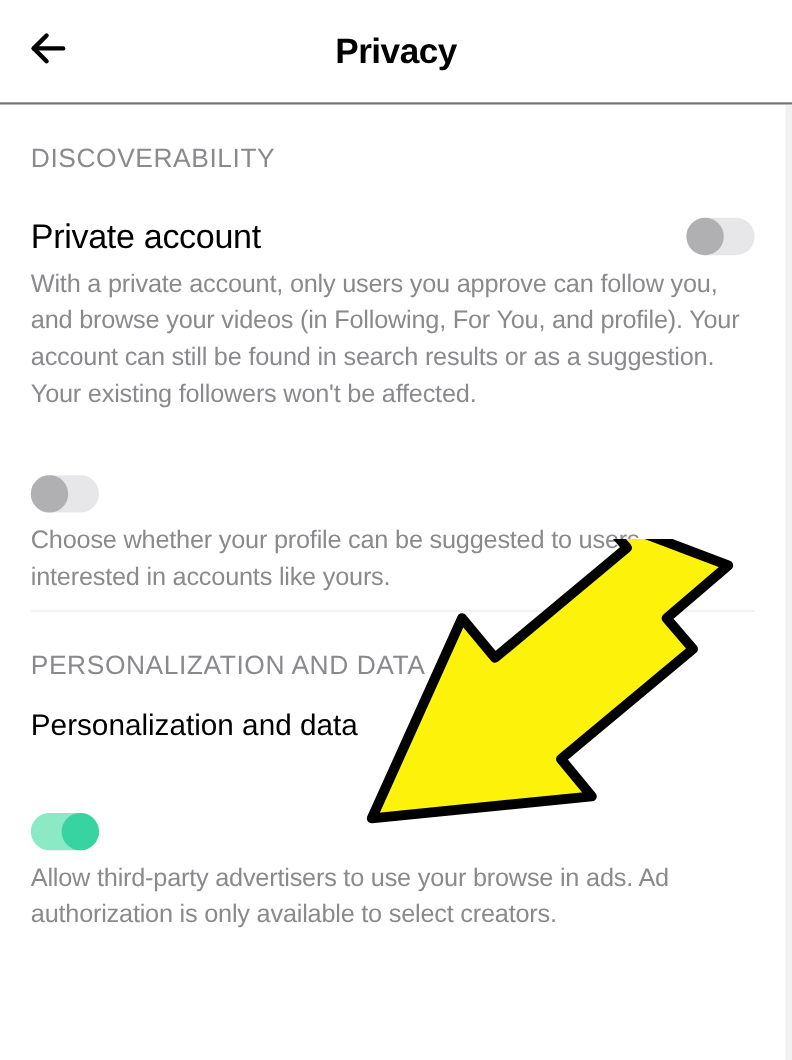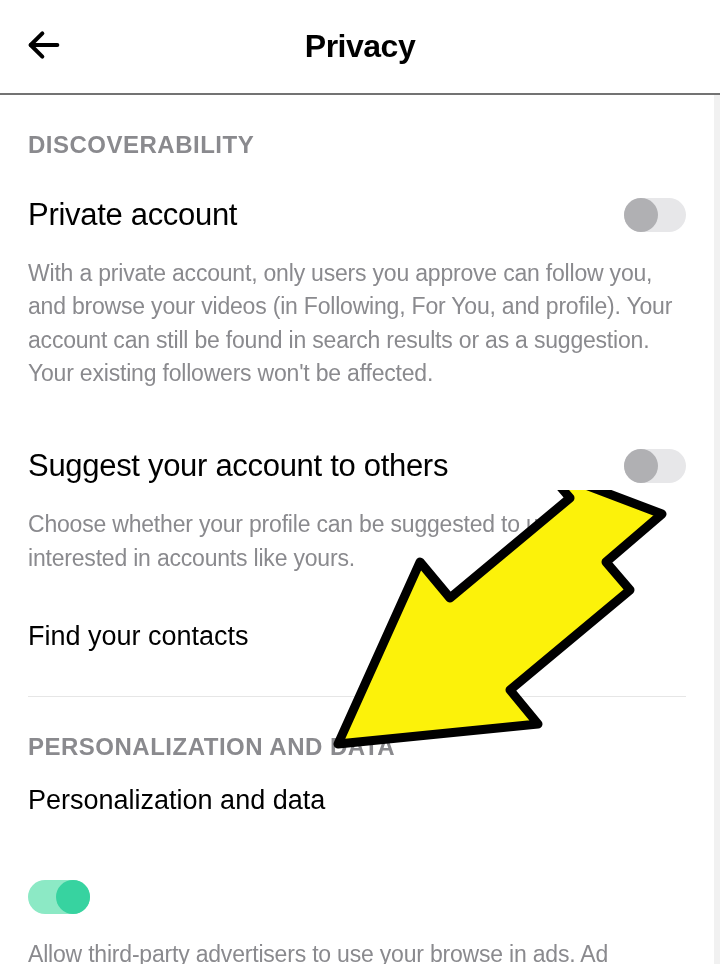--- a/index.html
+++ b/index.html
@@ -44,21 +44,21 @@
     letter-spacing: -0.5px;
   }
   .content {
     padding: 0 28px;
     height: calc(100% - 95px);
     overflow-y: auto;
     border-right: 6px solid #f1f1f1;
   }
   .section-header {
     font-size: 24px;
-    font-weight: 700;
+    font-weight: 400;
     letter-spacing: 0.5px;
     color: #8a8a8e;
     padding: 36px 0 14px 0;
   }
   .setting-row {
     padding: 24px 0 14px 0;
     position: relative;
   }
   .setting-top {
     display: flex;
@@ -68,21 +68,21 @@
   .setting-title {
     font-size: 31px;
     font-weight: 400;
     color: #000;
     letter-spacing: -0.3px;
   }
   .setting-desc {
     font-size: 23px;
     line-height: 1.45;
     color: #8a8a8e;
-    margin-top: 24px;
+    margin-top: 8px;
     letter-spacing: -0.2px;
     padding-right: 6px;
   }
   .toggle {
     width: 62px;
     height: 34px;
     border-radius: 17px;
     position: relative;
     flex: none;
     cursor: pointer;
@@ -155,31 +155,27 @@
         <div class="setting-title">Private account</div>
         <div class="toggle off">
           <div class="knob"></div>
         </div>
       </div>
       <div class="setting-desc">With a private account, only users you approve can follow you, and browse your videos (in Following, For You, and profile). Your account can still be found in search results or as a suggestion. Your existing followers won't be affected.</div>
     </div>
 
     <div class="setting-row" style="padding-top:44px;">
       <div class="setting-top">
-        <div class="setting-title">Suggest your account to others</div>
         <div class="toggle off">
           <div class="knob"></div>
         </div>
       </div>
       <div class="setting-desc">Choose whether your profile can be suggested to users interested in accounts like yours.</div>
     </div>
 
-    <div class="link-row">
-      <span>Find your contacts</span>
-    </div>
 
     <div class="divider"></div>
 
     <div class="section-header">PERSONALIZATION AND DATA</div>
 
     <div class="link-row" style="padding-top:10px; padding-bottom:40px;">
       <span>Personalization and data</span>
     </div>
 
     <div class="setting-row">

